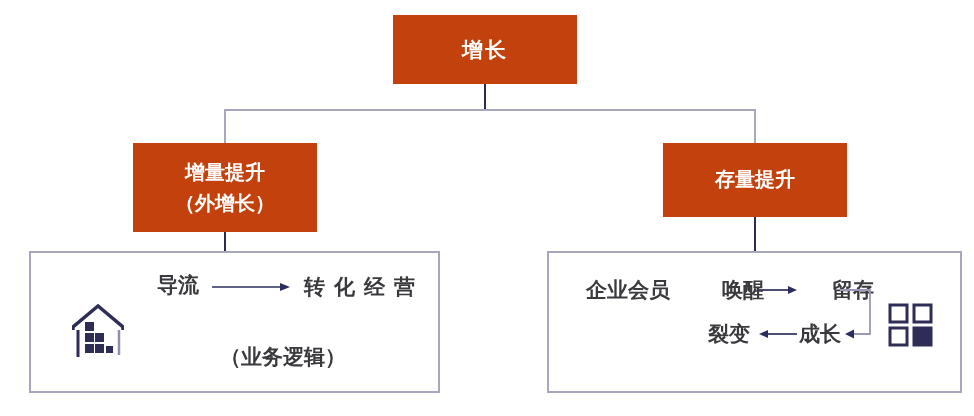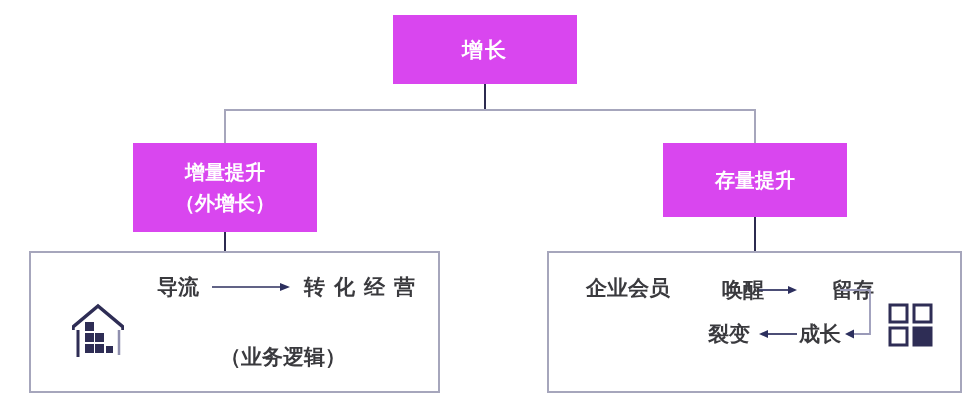--- a/index.html
+++ b/index.html
@@ -2,27 +2,27 @@
 <html><head>
 <meta charset="utf-8">
 <style>
   html,body{margin:0;padding:0;background:#ffffff;}
   .canvas{
     position:relative;width:974px;height:416px;background:#ffffff;
     font-family:"Liberation Sans",sans-serif;overflow:hidden;
   }
   
   .node{
-    position:absolute;background:#d946ef;color:#ffffff;
+    position:absolute;background:#c2410c;color:#ffffff;
     display:flex;flex-direction:column;align-items:center;justify-content:center;
     font-weight:600;text-align:center;
   }
   .node-root{left:393px;top:15px;width:184px;height:69px;font-size:21px;letter-spacing:2px;}
   .node-left{left:133px;top:143px;width:184px;height:89px;font-size:20px;line-height:31px;}
-  .node-right{left:663px;top:143px;width:184px;height:74px;font-size:20px;line-height:31px;}
+  .node-right{left:663px;top:143px;width:184px;height:74px;font-size:20px;line-height:31px;font-family:Liberation Mono, monospace;}
   
   .line{position:absolute;}
   .v-dark{width:2px;background:#2c2b50;}
   .v-light{width:2px;background:#a6a6bc;}
   .h-light{height:2px;background:#a6a6bc;}
   
   .panel{position:absolute;top:251px;height:142px;background:#ffffff;border:2px solid #a6a6bc;box-sizing:border-box;}
   .panel-left{left:29px;width:411px;}
   .panel-right{left:547px;width:415px;}
   .ptext{
@@ -64,34 +64,34 @@
       <g fill="#2e2d55">
         <rect x="13" y="20" width="9" height="9"></rect>
         <rect x="13" y="31" width="9" height="9"></rect>
         <rect x="23" y="31" width="9" height="9"></rect>
         <rect x="13" y="42" width="9" height="9"></rect>
         <rect x="23" y="42" width="9" height="9"></rect>
         <rect x="34" y="44" width="7" height="7"></rect>
       </g>
     </svg>
 
-    <span class="ptext" style="left:126px;top:22px;">导流</span>
+    <span class="ptext" style="left:126px;top:22px;font-family:Liberation Mono, monospace;">导流</span>
 
     <svg class="icon" style="left:181px;top:28px;" width="78" height="12" viewBox="0 0 78 12">
       <line x1="0" y1="6" x2="68" y2="6" stroke="#2c2f5e" stroke-width="1.7"></line>
       <polygon points="68,2 78,6 68,10" fill="#2c2f5e"></polygon>
     </svg>
 
     <span class="ptext spread" style="left:273px;top:22px;">转化经营</span>
 
     <span class="ptext" style="left:189px;top:92px;">（业务逻辑）</span>
   </div>
 
   <div class="panel panel-right">
-    <span class="ptext" style="left:37px;top:25px;font-family:Liberation Mono, monospace;">企业会员</span>
+    <span class="ptext" style="left:37px;top:25px;">企业会员</span>
 
     <span class="ptext" style="left:173px;top:25px;">唤醒</span>
 
     <svg class="icon" style="left:210px;top:31px;" width="38" height="12" viewBox="0 0 38 12">
       <line x1="0" y1="6" x2="29" y2="6" stroke="#2c2f5e" stroke-width="1.7"></line>
       <polygon points="29,2 38,6 29,10" fill="#2c2f5e"></polygon>
     </svg>
 
     <span class="ptext" style="left:250px;top:25px;margin-left:33px;">留存</span>
 

